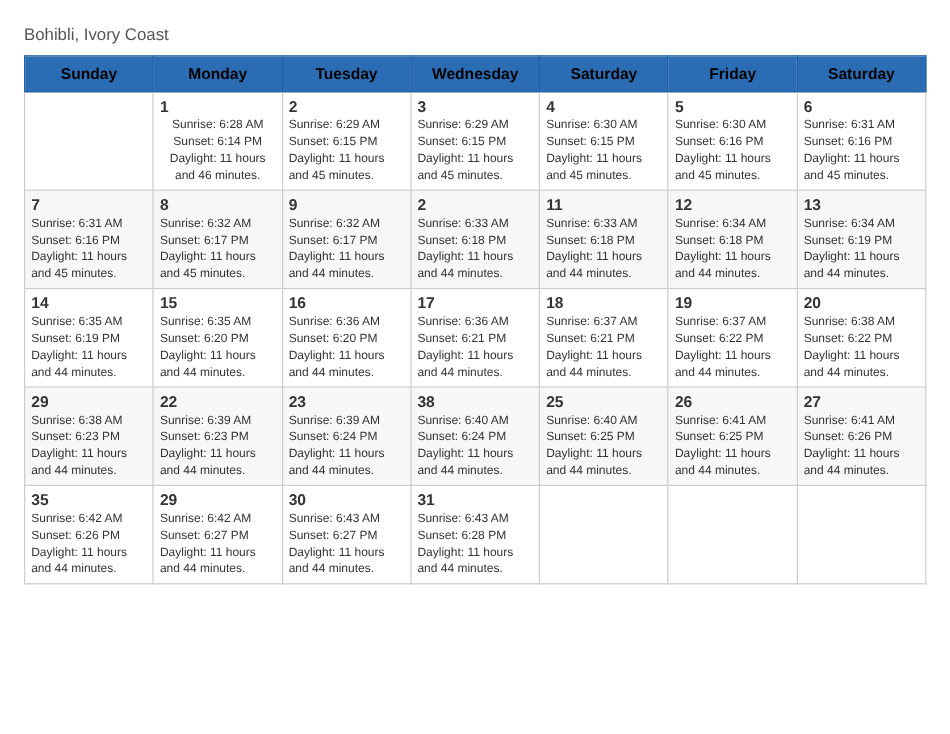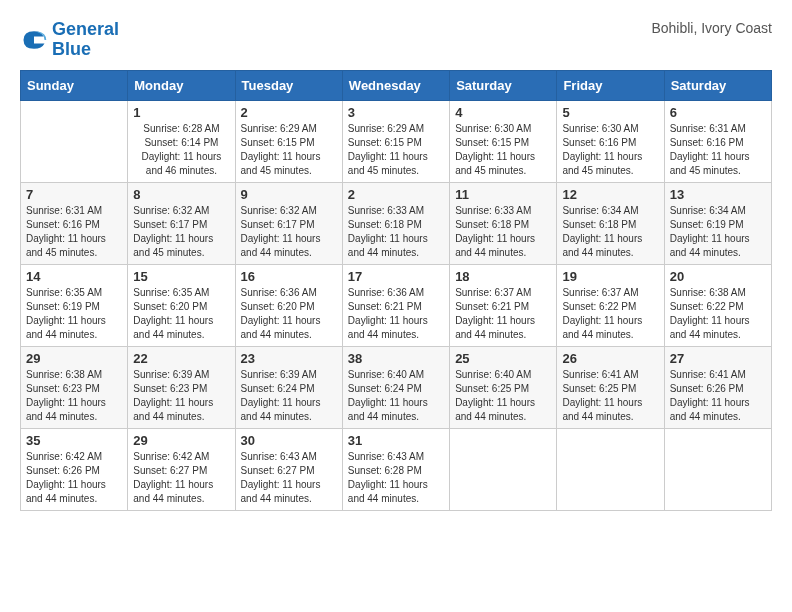--- a/index.html
+++ b/index.html
@@ -44,24 +44,24 @@
       font-size: 14px;
       color: #555;
     }
     .calendar {
       width: 100%;
       border-collapse: collapse;
       border: 1px solid #ccc;
     }
     .calendar th {
       background-color: #2a6db5;
-      color: #ffffff;
+      color: #000000;
       font-size: 13px;
       padding: 7px 6px;
-      text-align: left;
+      text-align: center;
       border: 1px solid #2460a0;
     }
     .calendar td {
       vertical-align: top;
       border: 1px solid #ccc;
       padding: 4px 5px;
       width: calc(100% / 7);
       min-height: 80px;
       font-size: 10.5px;
       color: #333;
@@ -77,30 +77,20 @@
       line-height: 1.4;
     }
     tr { }
     .alt-row td { background: #f7f7f7; }
     .normal-row td { background: #ffffff; }
   </style>
 </head>
 <body>
 
 <div class="header">
-  <div class="logo">
-    <svg class="logo-icon" viewBox="0 0 32 32" xmlns="http://www.w3.org/2000/svg">
-      <path d="M4 16 Q4 6 16 6 Q24 6 27 12 L16 12 L16 20 L28 20 Q25 26 16 26 Q4 26 4 16Z" fill="#1a6eb5"></path>
-      <path d="M20 6 Q30 8 30 16 L28 16 Q28 9 20 7Z" fill="#5aabdd"></path>
-    </svg>
-    <div class="logo-text">
-      <div><span>General</span></div>
-      <div><span>Blue</span></div>
-    </div>
-  </div>
   <div class="title-block">
     <div class="subtitle">Bohibli, Ivory Coast</div>
   </div>
 </div>
 
 <table class="calendar">
   <thead>
     <tr>
     <th>Sunday</th>
         <th>Monday</th>

